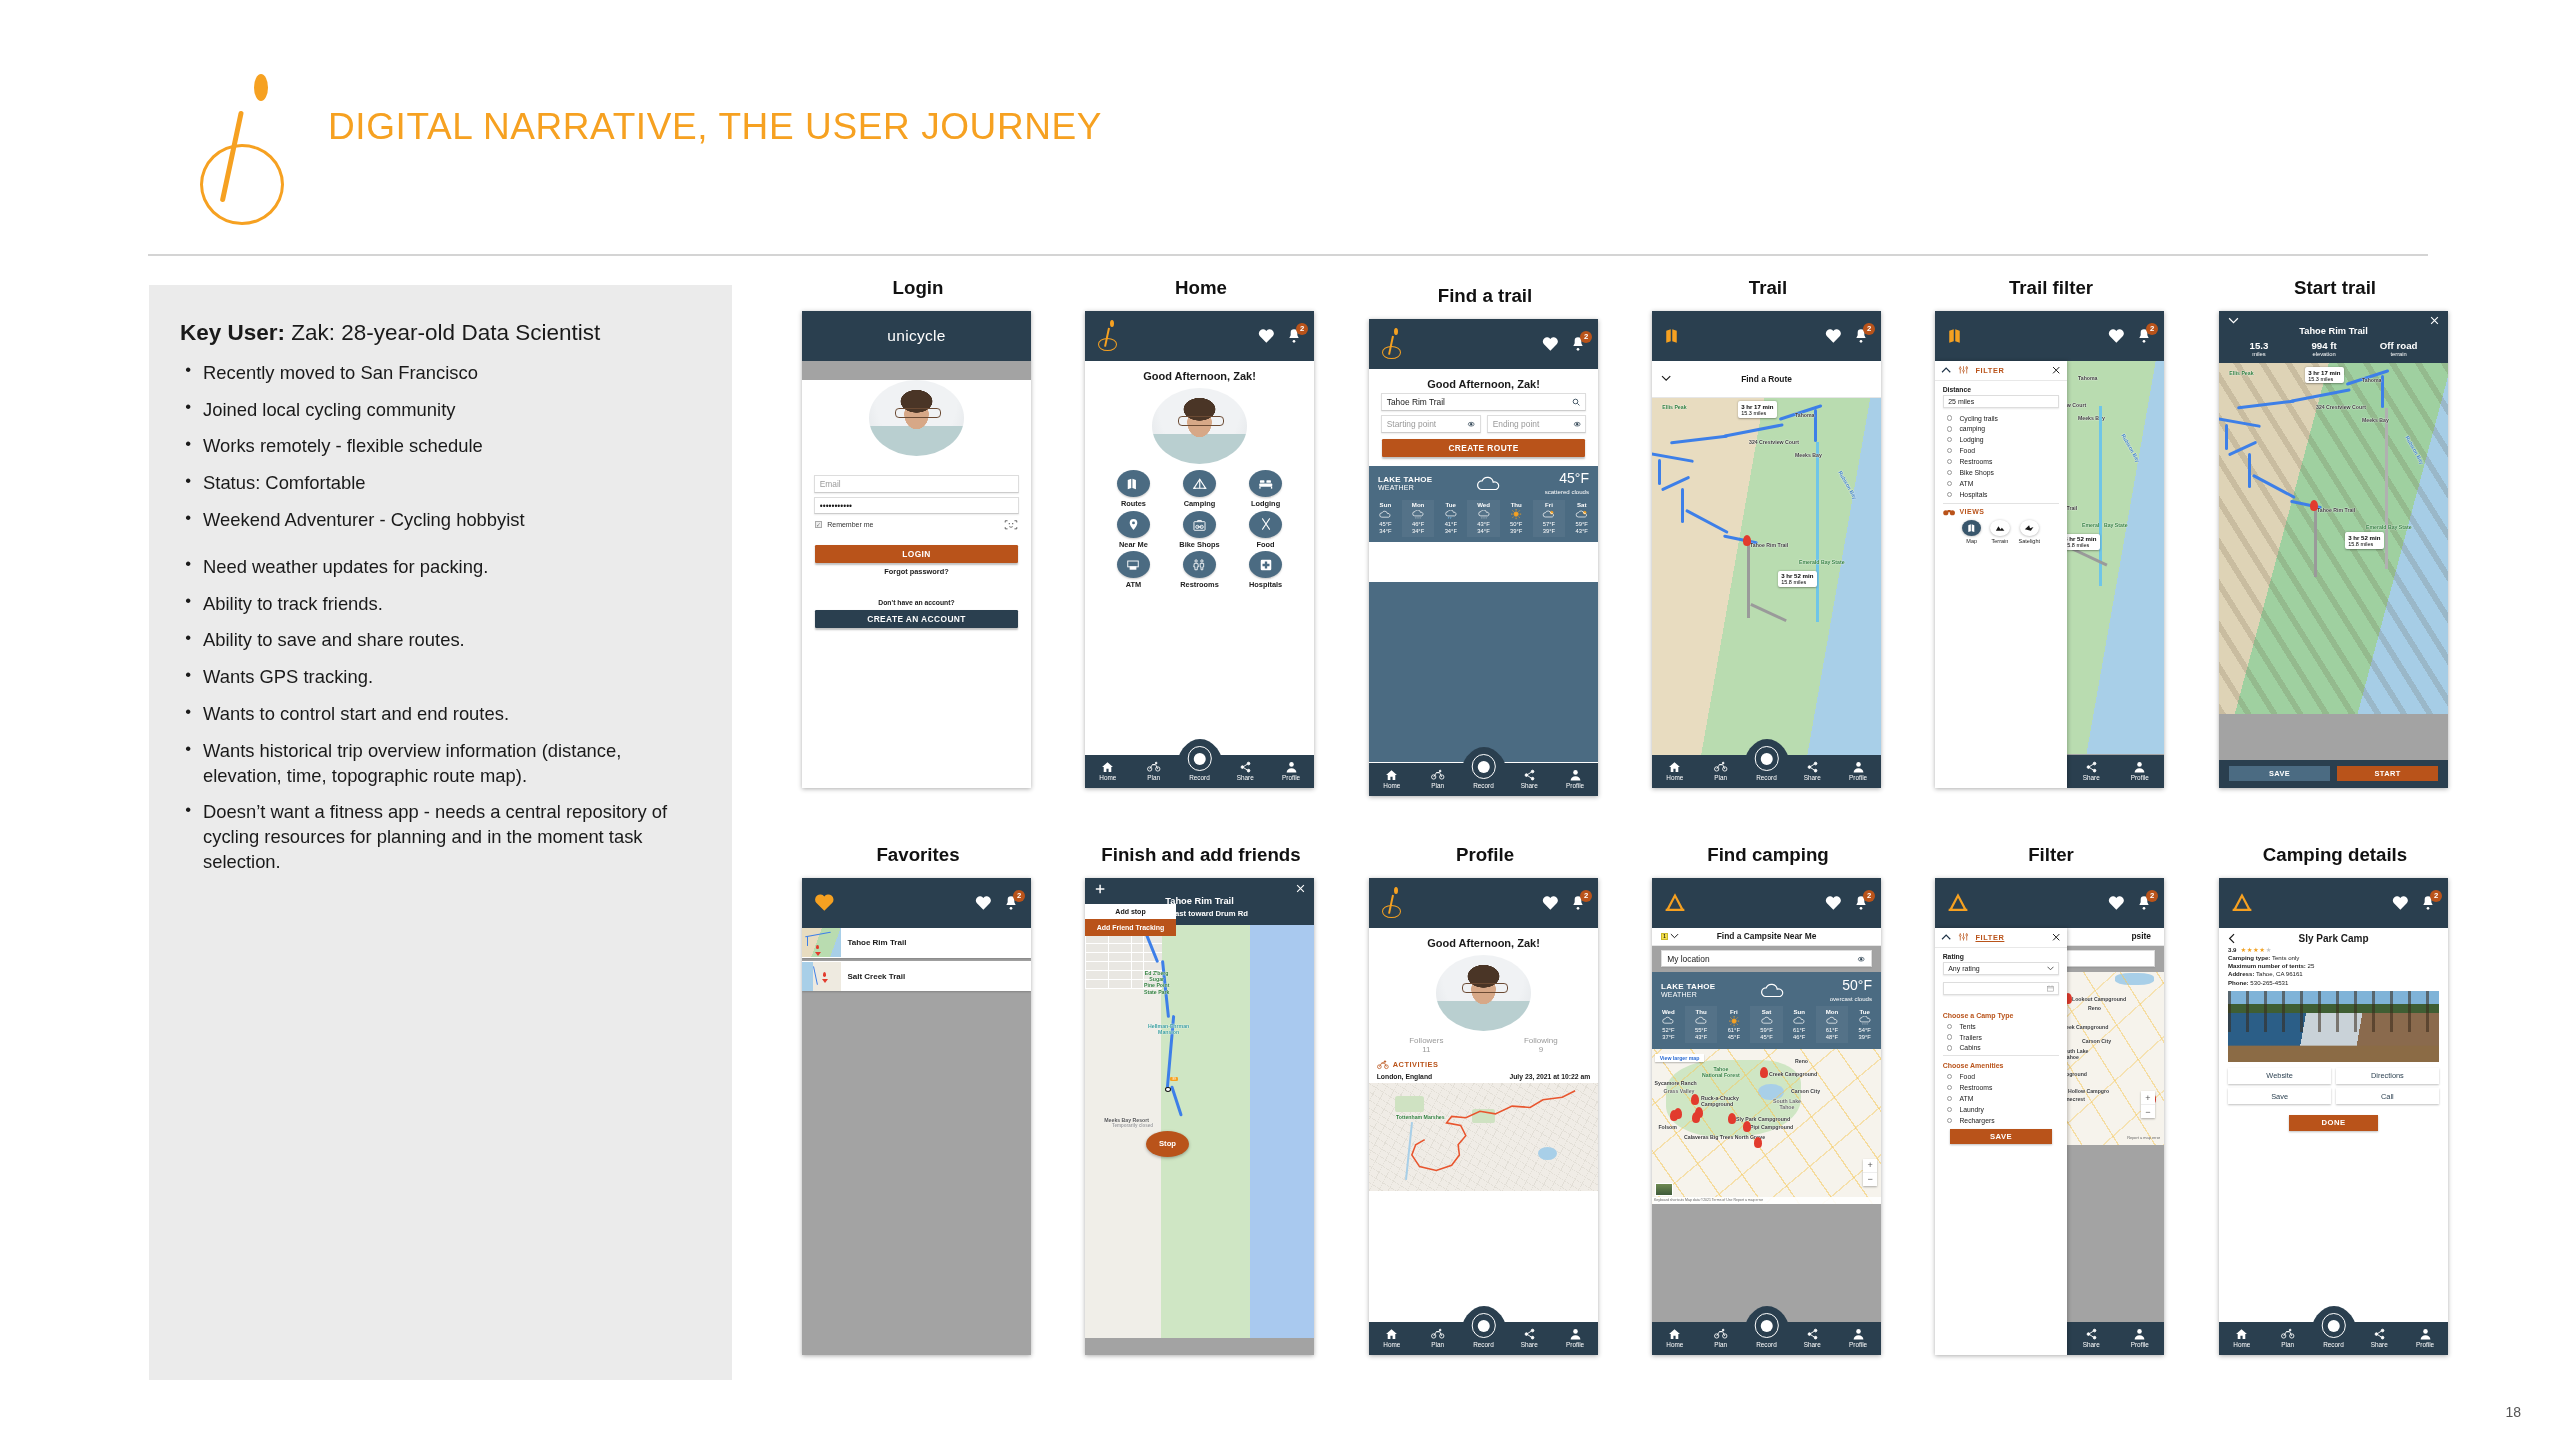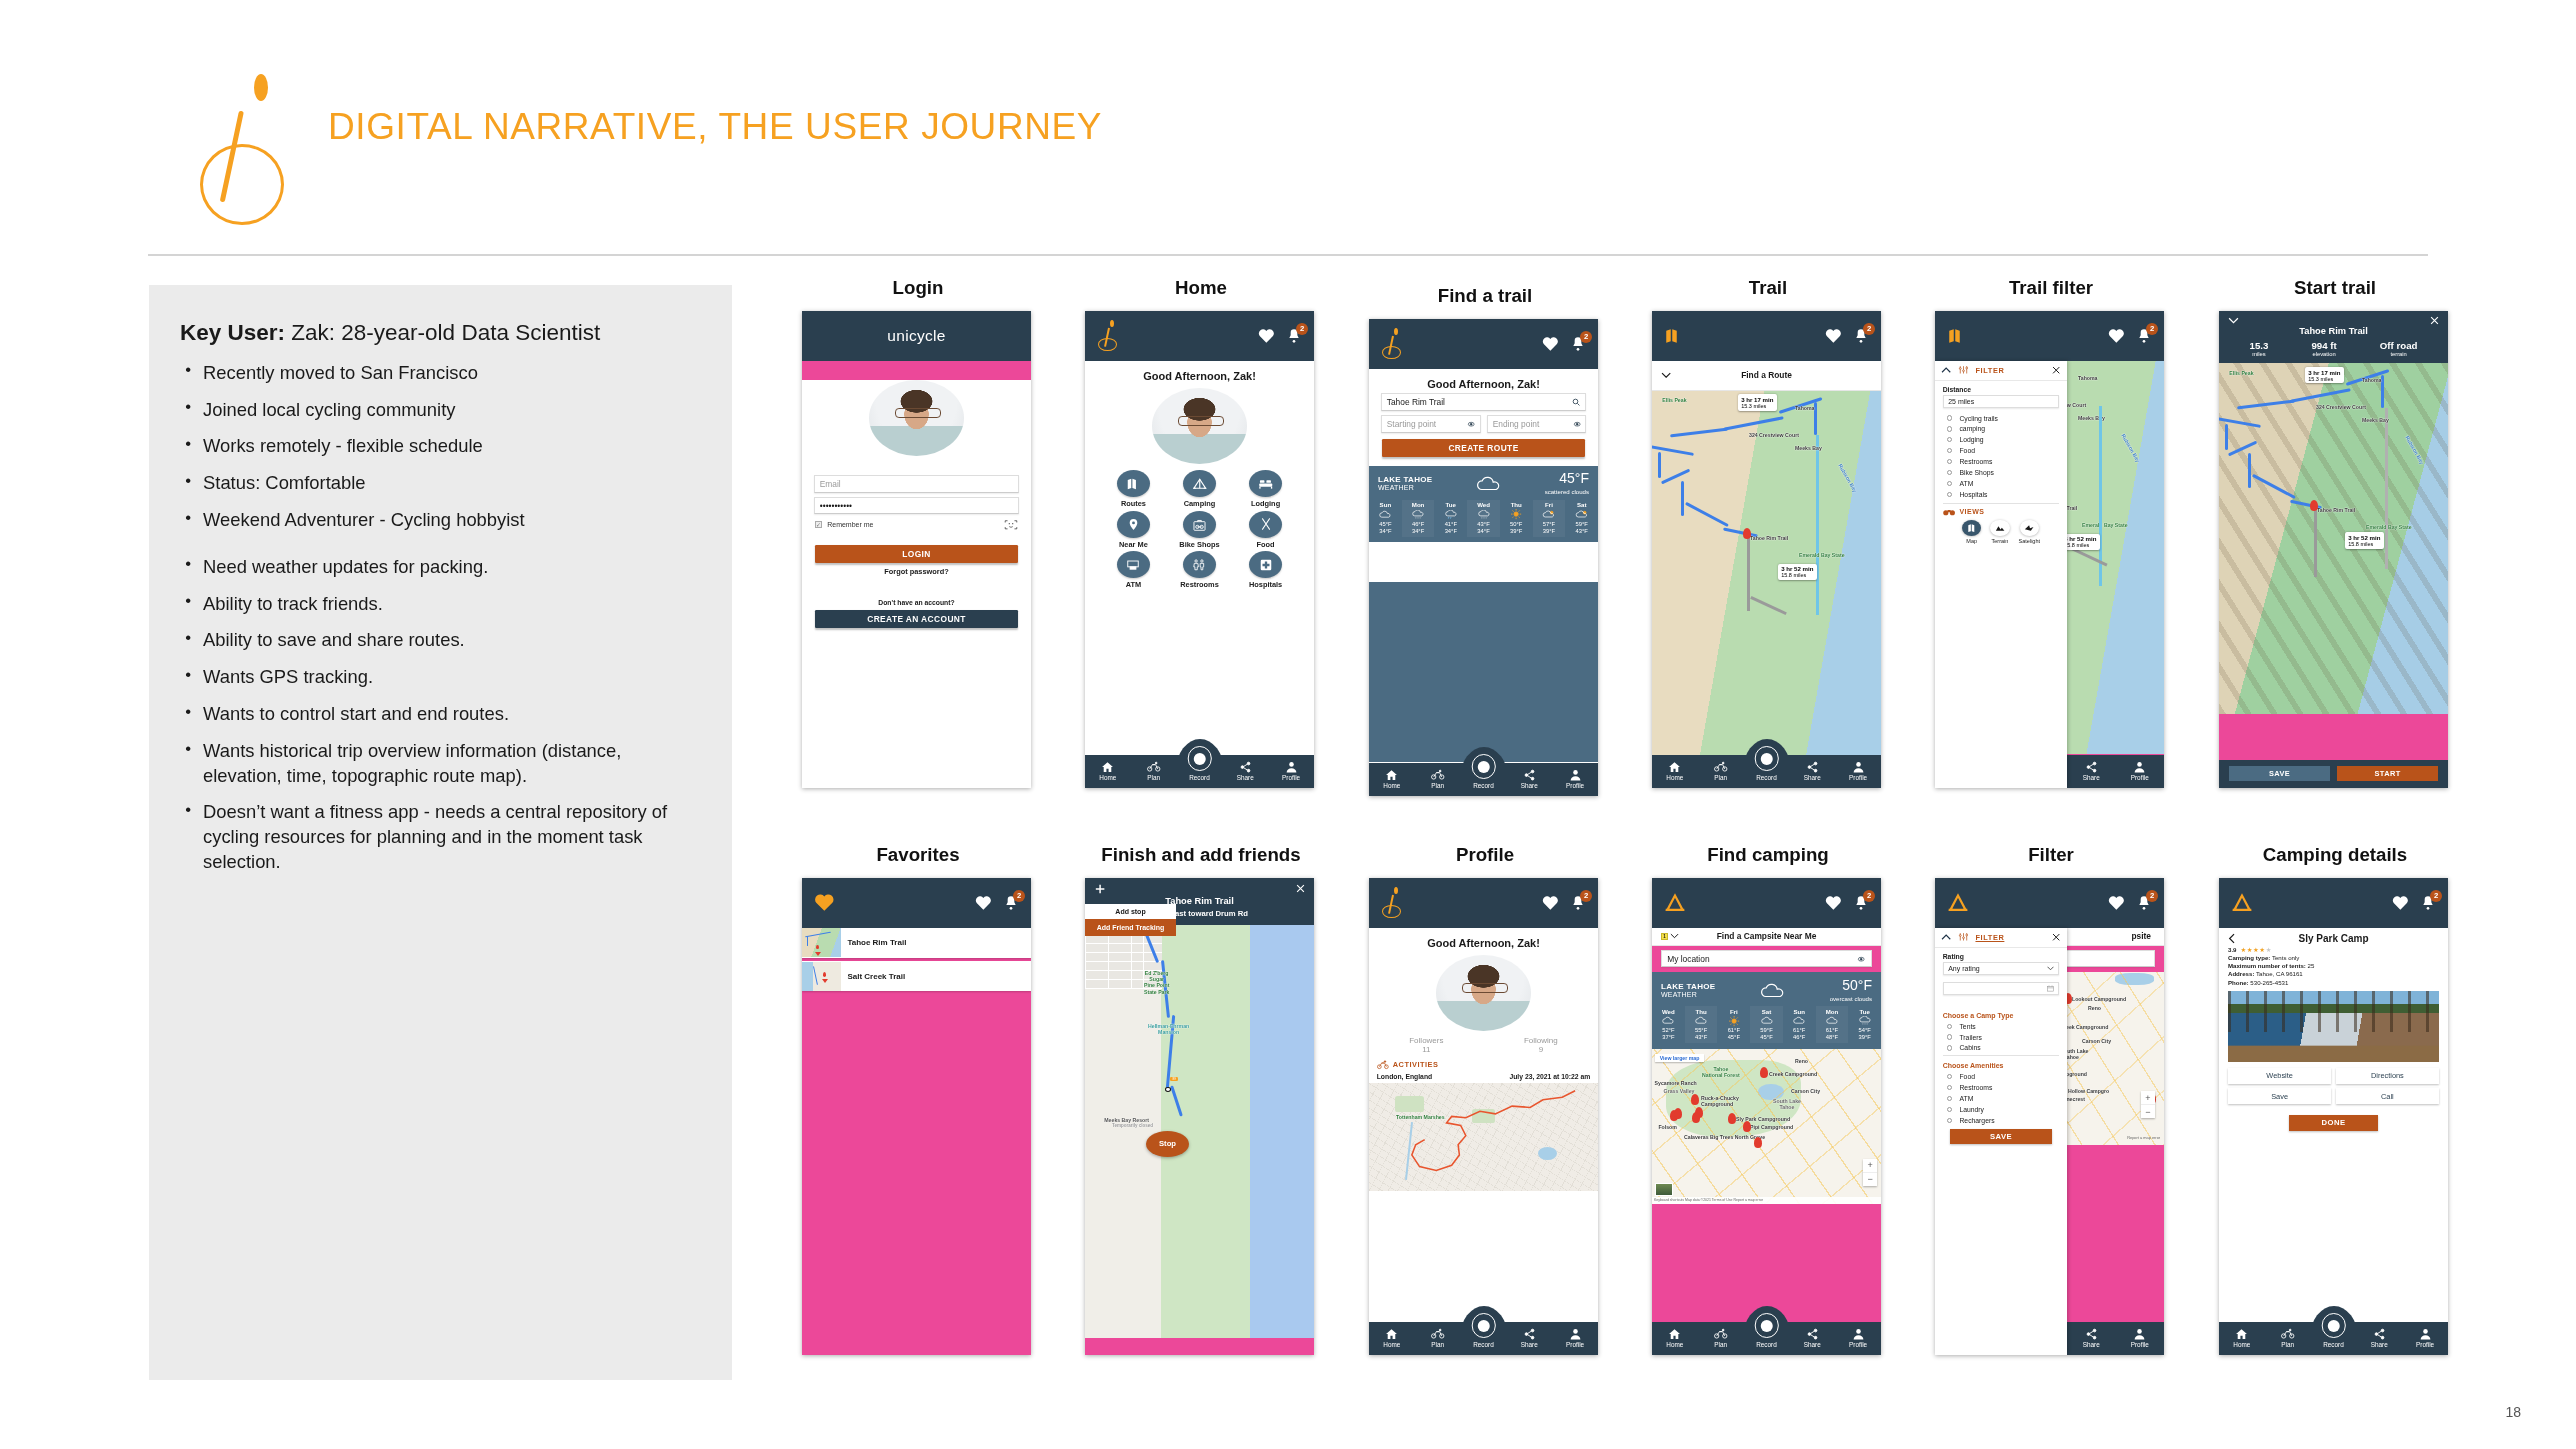--- a/index.html
+++ b/index.html
@@ -30,21 +30,21 @@
   .info-list { list-style:none; margin:0 0 22px 0; }
   .info-list li { position:relative; padding-left:23px; font-size:18.4px; line-height:1.34;
       color:#1a1a1a; margin-bottom:12.2px; }
   .info-list li:before { content:"\2022"; position:absolute; left:5.2px; top:-1.3px; font-size:16.7px; color:#1a1a1a;}
 
   
   .grid { position:absolute; left:802px; top:277px; width:1739px; }
   .screen-col { position:absolute; width:232px; }
   .screen-label { text-align:center; font-size:18.7px; font-weight:700; color:#111;
       margin-bottom:11.6px; white-space:nowrap; }
-  .phone { position:relative; width:229px; height:477px; background:#ec4899;
+  .phone { position:relative; width:229px; height:477px; background:#a3a3a3;
       box-shadow:0 1.3px 4.5px rgba(0,0,0,.32); overflow:hidden; }
 
   .appbar { height:50px; background:#2a3f4f; display:flex; align-items:center;
       padding:0 11.6px; position:relative; }
   .appbar .right { margin-left:auto; display:flex; align-items:center; gap:12.2px; }
 
   
   .mini-logo { position:relative; width:22px; height:32px; }
   .mini-logo .d { position:absolute; left:13.5px; top:0; width:3.9px; height:7px;
       background:#f6a121; border-radius:50%;}
@@ -139,21 +139,21 @@
   .maplabel.green { color:#2e7d3b; }
   .maplabel.blue { color:#3b7fc4; }
   .bubble { position:absolute; background:#fff; border-radius:1.9px; padding:1.3px 3.2px;
       box-shadow:0 0.6px 1.9px rgba(0,0,0,.35); font-size:5.5px; line-height:1.15; white-space:nowrap;}
   .bubble b { font-size:6.1px; }
   .pin { position:absolute; width:8.4px; height:11px; background:#e23b2e;
       border-radius:50% 50% 50% 50%/60% 60% 40% 40%; }
   .pin:after{ content:""; position:absolute; left:50%; top:7px; transform:translateX(-50%);
       border-left:3.2px solid transparent; border-right:3.2px solid transparent; border-top:4.5px solid #e23b2e;}
 
-  .subbar { height:30px; display:flex; align-items:center; justify-content:center;
+  .subbar { height:37px; display:flex; align-items:center; justify-content:center;
       position:relative; background:#fff; font-size:8.4px; font-weight:700; color:#1a1a1a;
       border-bottom:0.6px solid #e6e6e6; }
   .subbar .lf { position:absolute; left:9px; }
 
   
   .drawer { position:absolute; left:0; top:50px; width:132px; bottom:0; background:#fff;
       box-shadow:1.3px 0 3.9px rgba(0,0,0,.25); z-index:5; }
   .drawer-top { height:20px; display:flex; align-items:center; gap:6.4px; padding:0 6.4px;
       border-bottom:0.6px solid #e8e8e8; }
   .fl-title { color:#b9531a; font-size:7.4px; font-weight:700; letter-spacing:0.6px; }

